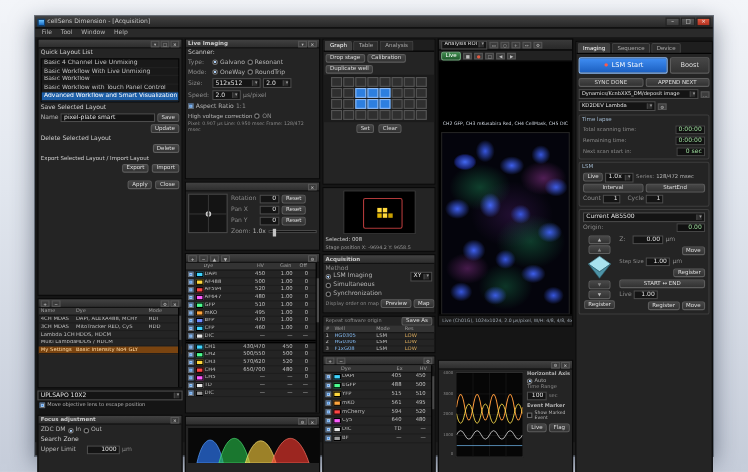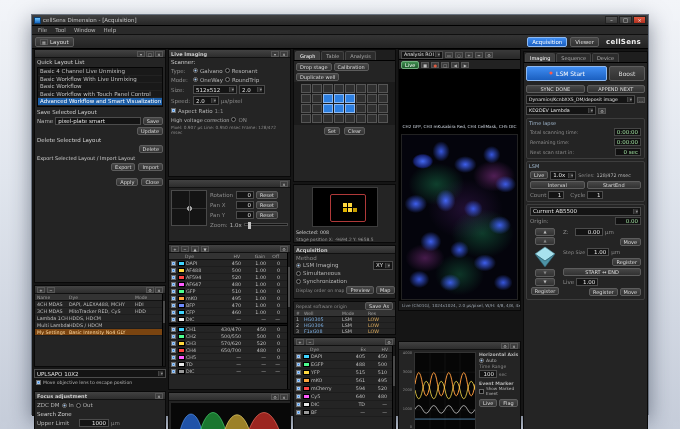--- a/index.html
+++ b/index.html
@@ -131,30 +131,20 @@
   </div>
 
   <div class="menubar">
 
   <span>File</span>
       <span>Tool</span>
       <span>Window</span>
       <span>Help</span>
     </div>
 
-  <div class="toolrow">
-    <span class="btn">
-      <i class="ib g-grid"></i>
-      <span>Layout</span>
-    </span>
-    <span class="spacer"></span>
-    <span class="btn blue">Acquisition</span>
-    <span class="btn">Viewer</span>
-    <span class="brand">cellSens</span>
-  </div>
 
   <div class="content">
 
     <div class="panel" style="left:2px;top:0px;width:132px;height:234px;">
       <div class="phead">
         <span class="ic">
           <i class="ib g-dn"></i>
           <i class="ib g-sq"></i>
           <i class="ib g-x"></i>
         </span>

